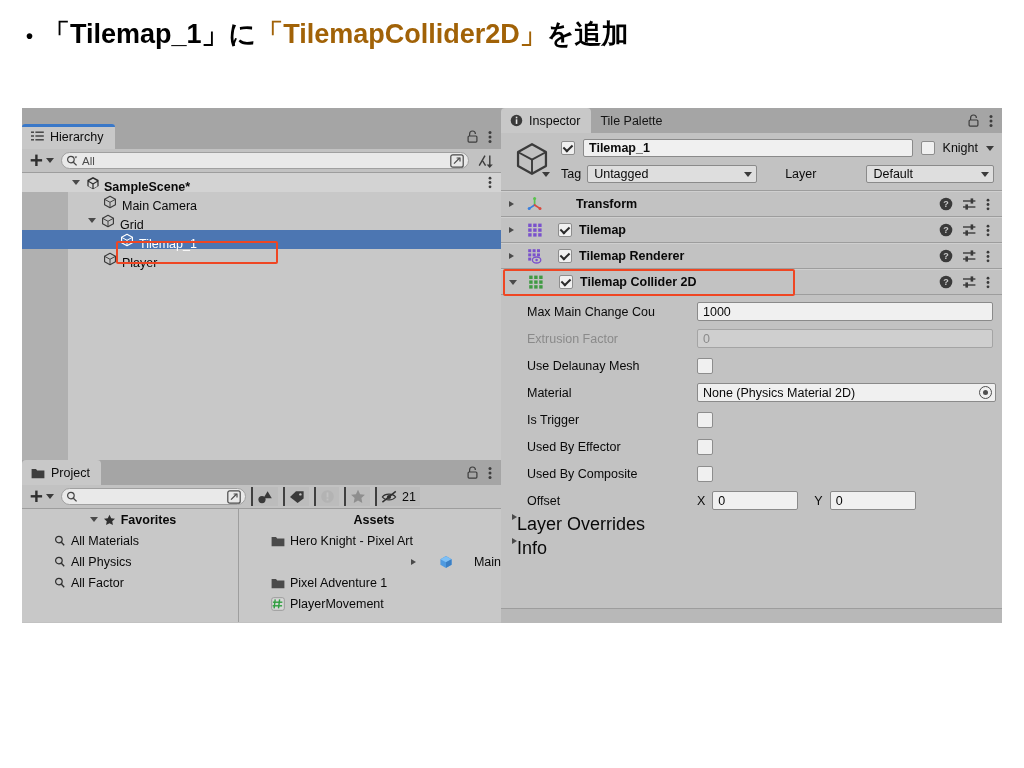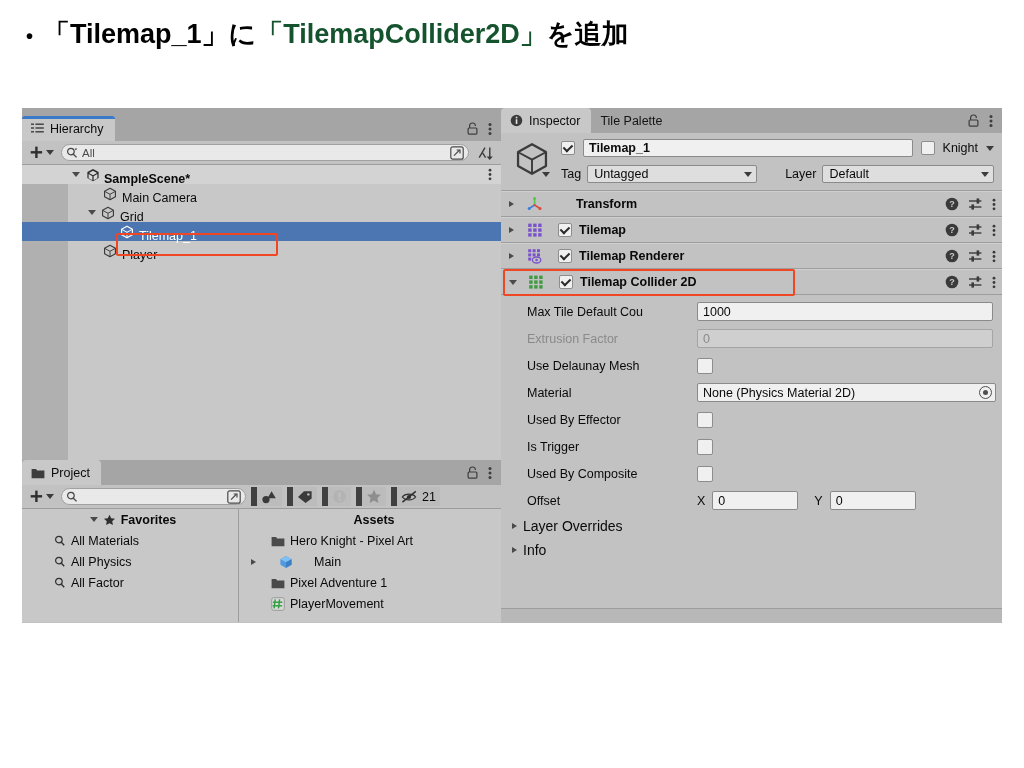--- a/index.html
+++ b/index.html
@@ -31,39 +31,39 @@
     letter-spacing: 0px;
     white-space: nowrap;
   }
   .bullet-dot {
     font-size: 20px;
     line-height: 1;
     margin-right: 10px;
     color: #000;
   }
   .t-black { color: #000000; }
-  .t-red { color: #14532d; }
+  .t-red { color: #a16207; }
 
   
   .shot {
     position: absolute;
     left: 22px;
     top: 108px;
     width: 980px;
     height: 515px;
     background: #a5a5a5;
     font-size: 12.5px;
     color: #090909;
     overflow: hidden;
   }
 
   
   .panel { position: absolute; box-sizing: border-box; }
 
-  .hierarchy-panel { left: 0px; top: 8px; width: 479px; height: 352px; background: #c2c2c2; }
+  .hierarchy-panel { left: 0px; top: 16px; width: 479px; height: 352px; background: #c2c2c2; }
   .project-panel   { left: 0px; top: 352px; width: 479px; height: 163px; background: #c2c2c2; }
   .inspector-panel { left: 479px; top: 0px; width: 501px; height: 515px; background: #c2c2c2; }
 
   
   .tabbar {
     position: relative;
     height: 25px;
     background: #a5a5a5;
     display: flex;
     align-items: stretch;
@@ -134,21 +134,21 @@
   .tb-icon-btn {
     width: 22px; height: 19px;
     display: flex; align-items: center; justify-content: center;
     box-sizing: border-box;
   }
   .tb-sep-btn {
     height: 19px;
     display: flex; align-items: center; justify-content: center;
     padding: 0 4px;
     background: #bcbcbc;
-    border-left: 6px solid #404040;
+    border-left: 2px solid #404040;
     box-sizing: border-box;
   }
 
   
   .tree {
     position: relative;
     background: #c8c8c8;
     height: 303px;
     overflow: hidden;
   }
@@ -274,21 +274,21 @@
   .lbl { font-size: 12.5px; color: #0b0b0b; white-space: nowrap; }
 
   .comp-row {
     height: 26px;
     background: #c2c2c2;
     border-bottom: 1px solid #9d9d9d;
     border-top: 1px solid #cfcfcf;
     display: flex;
     align-items: center;
     padding-left: 8px;
-    padding-right: 6px;
+    padding-right: 12px;
     gap: 7px;
     font-weight: bold;
     font-size: 12.5px;
     box-sizing: border-box;
     position: relative;
   }
   .comp-row .spacer { flex: 1; }
   .comp-icons { display: flex; align-items: center; gap: 9px; }
 
   .prop-area { background: #c2c2c2; padding-top: 3px; }
@@ -329,24 +329,23 @@
     border: 1.5px solid #4f4f4f;
     display: inline-flex; align-items: center; justify-content: center;
     box-sizing: border-box;
   }
   .radio-dot::after {
     content: ""; width: 5px; height: 5px; border-radius: 50%; background: #4f4f4f;
   }
   .foldout-row {
     height: 24px;
     display: flex;
-    align-items: center;
-    gap: 6px;
+    align-items: flex-start;
     padding-left: 11px;
-    font-size: 14px;
+    font-size: 18px;
     box-sizing: border-box;
   }
   .insp-footer {
     position: absolute;
     left: 0; right: 0; bottom: 0;
     height: 14px;
     background: #b8b8b8;
     border-top: 1px solid #9d9d9d;
   }
   .hl-box {
@@ -662,21 +661,21 @@
             <span>Assets</span>
           </div>
           <div class="proj-row" style="padding-left:32px;">
             <span class="ic">
               <svg width="14" height="12" viewBox="0 0 14 12">
                   <path d="M0.6 2.1 h4.4 l1.2 1.5 h7.2 v7.6 h-12.8 z" fill="#4a4a4a"></path>
                 </svg>
             </span>
             <span>Hero Knight - Pixel Art</span>
           </div>
-          <div class="proj-row" style="padding-left:12px; gap:21px;">
+          <div class="proj-row" style="padding-left:12px; gap:21px;justify-content:flex-end;">
             <span class="tri"></span>
             <span class="ic" style="margin-left:2px;">
               <svg width="14" height="14" viewBox="0 0 16 16">
                   <path d="M8 1.2 L14.4 4.8 V11.2 L8 14.8 L1.6 11.2 V4.8 Z" fill="#4f9ae0"></path>
                   <path d="M1.7 4.9 L8 8.4 L14.3 4.9 L8 1.4 Z" fill="#7fc0f5"></path>
                   <path d="M8 8.4 V14.7 L14.3 11.2 V4.9 Z" fill="#3b7fc4"></path>
                 </svg>
             </span>
             <span>Main</span>
           </div>
@@ -756,21 +755,21 @@
           <span class="lbl">Knight</span>
           <span class="caret"></span>
         </div>
         <div class="insp-row2">
           <span class="lbl">Tag</span>
           <span class="dropdown" style="width:170px;">
             <span>Untagged</span>
             <span class="caret"></span>
           </span>
           <span class="lbl" style="margin-left:22px;">Layer</span>
-          <span class="dropdown" style="flex:1;">
+          <span class="dropdown" style="flex:1;margin-left:44px;">
             <span>Default</span>
             <span class="caret"></span>
           </span>
         </div>
       </div>
 
       <div class="comp-row">
         <span class="tri"></span>
         <span class="ic" style="margin-left:6px;">
           <svg width="16" height="16" viewBox="0 0 16 16">
@@ -959,21 +958,21 @@
                 </g>
               </svg>
           </span>
         </span>
         <span class="hl-box" style="left:2px; top:-1px; width:292px; height:27px;"></span>
       </div>
 
       <div class="prop-area">
 
         <div class="prop-row">
-          <span class="prop-label">Max Tile Default Cou</span>
+          <span class="prop-label">Max Main Change Cou</span>
           <span class="prop-ctl">
             <span class="numfield" style="flex:1; margin-right:9px;">1000</span>
           </span>
         </div>
 
         <div class="prop-row">
           <span class="prop-label dim">Extrusion Factor</span>
           <span class="prop-ctl">
             <span class="numfield dis" style="flex:1; margin-right:9px;">0</span>
           </span>
@@ -990,28 +989,28 @@
           <span class="prop-label">Material</span>
           <span class="prop-ctl">
             <span class="objfield">
               <span>None (Physics Material 2D)</span>
               <span class="radio-dot"></span>
             </span>
           </span>
         </div>
 
         <div class="prop-row">
-          <span class="prop-label">Used By Effector</span>
+          <span class="prop-label">Is Trigger</span>
           <span class="prop-ctl">
             <span class="chk" style="width:16px;height:16px;"></span>
           </span>
         </div>
 
         <div class="prop-row">
-          <span class="prop-label">Is Trigger</span>
+          <span class="prop-label">Used By Effector</span>
           <span class="prop-ctl">
             <span class="chk" style="width:16px;height:16px;"></span>
           </span>
         </div>
 
         <div class="prop-row">
           <span class="prop-label">Used By Composite</span>
           <span class="prop-ctl">
             <span class="chk" style="width:16px;height:16px;"></span>
           </span>

